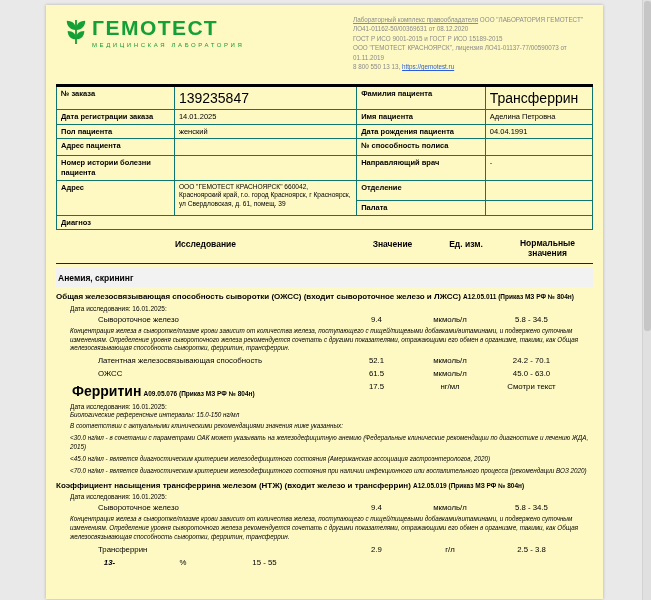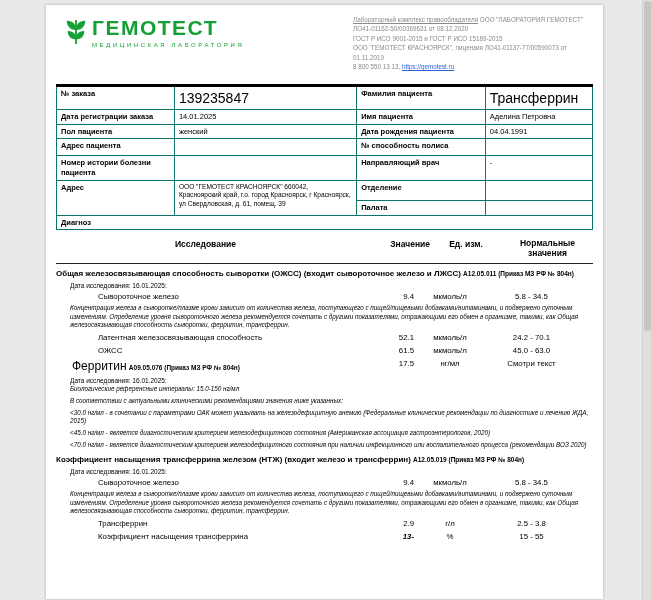--- a/index.html
+++ b/index.html
@@ -11,21 +11,21 @@
   }
   .viewport { position: relative; width: 651px; height: 600px; overflow: hidden; }
 
   
   .scrollbar { position: absolute; right: 0; top: 0; width: 9px; height: 600px; background: #e0e0e0; border-left: 1px solid #d2d2d2; }
   .scroll-thumb { position: absolute; top: 1px; left: 1px; width: 7px; height: 330px; background: #c6c6c6; border-radius: 3px; }
 
   
   .page {
     position: absolute; left: 46px; top: 5px; width: 557px; min-height: 594px;
-    background: #ffffff; padding: 8px 10px 10px; box-shadow: 0 0 3px rgba(0,0,0,.25);
+    background: #fef9c3; padding: 8px 10px 10px; box-shadow: 0 0 3px rgba(0,0,0,.25);
   }
 
   
   .hdr { display: flex; justify-content: space-between; align-items: flex-start; margin-bottom: 12px; }
   .logo { display: flex; align-items: flex-start; gap: 4px; padding-left: 8px; padding-top: 4px; }
   .logo-text { display: flex; flex-direction: column; }
   .logo-title { color: #15a035; font-size: 21px; font-weight: bold; letter-spacing: 1.5px; line-height: 1; }
   .logo-sub { color: #15a035; font-size: 6px; letter-spacing: 2.6px; margin-top: 4px; white-space: nowrap; }
   .legal { width: 240px; font-size: 6.3px; line-height: 1.5; color: #8a8a8a; padding-top: 2px; }
   .legal-link { text-decoration: underline; cursor: pointer; }
@@ -38,38 +38,38 @@
   .patient .val { font-weight: normal; }
   td.big { font-size: 14px; font-weight: normal; }
   td.addr { font-size: 6.6px; font-weight: normal; }
   tr.h13 td { height: 13px; }
   tr.h17 td { height: 17px; margin-left: 45px; }
   tr.h21 td { height: 21px; }
   tr.h20 td { height: 20px; }
   tr.h14 td { height: 14px; }
 
   
-  .c-val  { width: 75px; text-align: right; }
+  .c-val  { width: 75px; text-align: center; }
   .c-unit { width: 72px; text-align: center; }
   .c-norm { width: 91px; text-align: center; }
 
   .res-head { display: flex; align-items: flex-start; font-weight: bold; font-size: 8.5px; padding: 9px 0 4px; border-bottom: 1px solid #222; }
   .res-head .c-name { flex: 1; text-align: center; }
   .res-head .c-norm { line-height: 1.15; }
 
   .section-band { background: #f2f2f2; font-weight: bold; font-size: 8.5px; padding: 5px 2px 4px; margin: 4px 0 2px; }
 
   .group { margin-bottom: 3px; }
   .g-title { font-weight: bold; font-size: 8px; line-height: 1.35; margin-top: 5px; padding-right: 2px; }
   .g-title .code { font-size: 6.5px; }
   .g-date { font-size: 6.5px; padding-left: 14px; margin: 2px 0 1px; }
   .r-row { display: flex; font-size: 7.8px; line-height: 1.3; margin: 3px 16px 2px; }
   .r-row .name { flex: 1; padding-left: 26px; padding-right: 4px; }
   .r-row .name.noindent { padding-left: 0; }
-  .name .tname { font-weight: normal; font-size: 12px; }
+  .name .tname { font-weight: bold; font-size: 14px; }
   .name .code { font-weight: bold; font-size: 6.5px; }
   .note { font-size: 6.3px; font-style: italic; line-height: 1.4; margin: 1px 0 3px; padding-left: 14px; padding-right: 2px; }
   .flag { font-weight: bold; font-style: italic; }
 </style>
 </head>
 <body>
 
 <div class="viewport">
   <div class="page">
 
@@ -150,20 +150,21 @@
       </tbody>
     </table>
 
     <div class="res-head">
       <div class="c-name">Исследование</div>
       <div class="c-val">Значение</div>
       <div class="c-unit">Ед. изм.</div>
       <div class="c-norm">Нормальные значения</div>
     </div>
 
+    <div class="section-band">Анемия, скрининг</div>
 
     <div class="group">
       <div class="g-title">
         <span>Общая железосвязывающая способность сыворотки (ОЖСС) (входит сывороточное железо и ЛЖСС)</span>
         <span class="code">A12.05.011 (Приказ МЗ РФ № 804н)</span>
       </div>
       <div class="g-date">Дата исследования: 16.01.2025:</div>
       <div class="r-row">
         <div class="name">Сывороточное железо</div>
         <div class="c-val">9.4</div>
@@ -216,21 +217,20 @@
         <div class="c-norm">5.8 - 34.5</div>
       </div>
       <div class="note">Концентрация железа в сыворотке/плазме крови зависит от количества железа, поступающего с пищей/пищевыми добавками/витаминами, и подвержено суточным изменениям. Определение уровня сывороточного железа рекомендуется сочетать с другими показателями, отражающими его обмен в организме, такими, как Общая железосвязывающая способность сыворотки, ферритин, трансферрин.</div>
       <div class="r-row">
         <div class="name">Трансферрин</div>
         <div class="c-val">2.9</div>
         <div class="c-unit">г/л</div>
         <div class="c-norm">2.5 - 3.8</div>
       </div>
       <div class="r-row">
-        <div class="name">Коэффициент насыщения трансферрина</div>
         <div class="c-val flag">13-</div>
         <div class="c-unit">%</div>
         <div class="c-norm">15 - 55</div>
       </div>
     </div>
 
   </div>
 
   <div class="scrollbar">
     <div class="scroll-thumb"></div>

